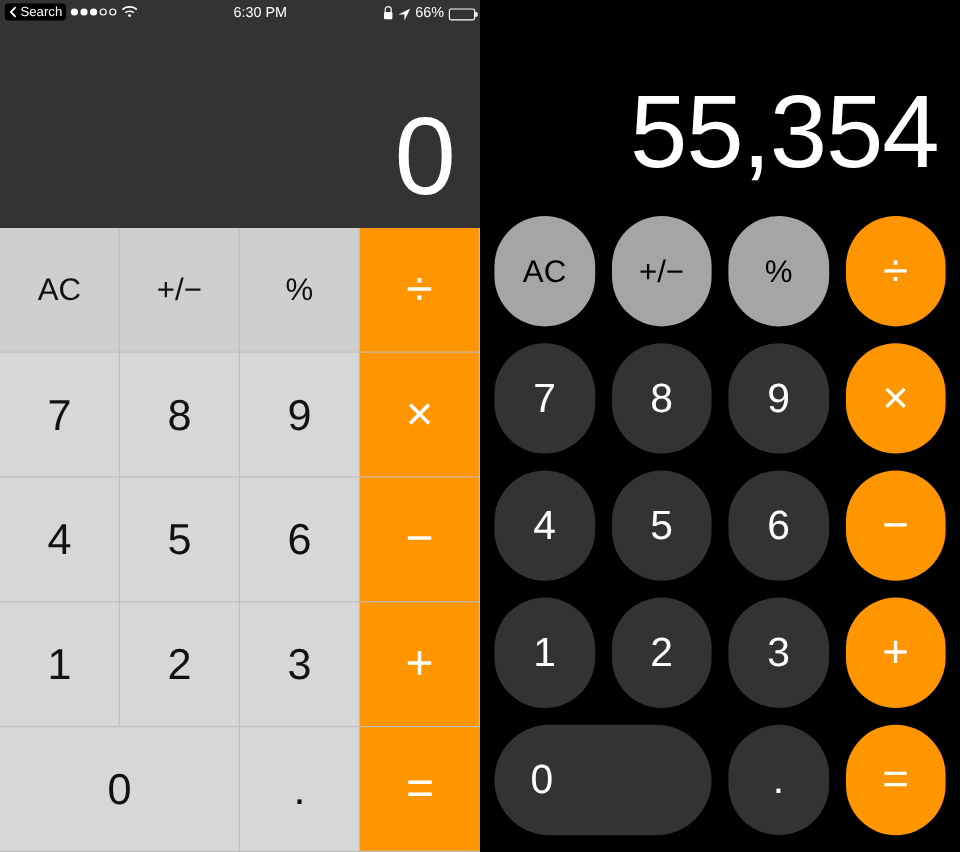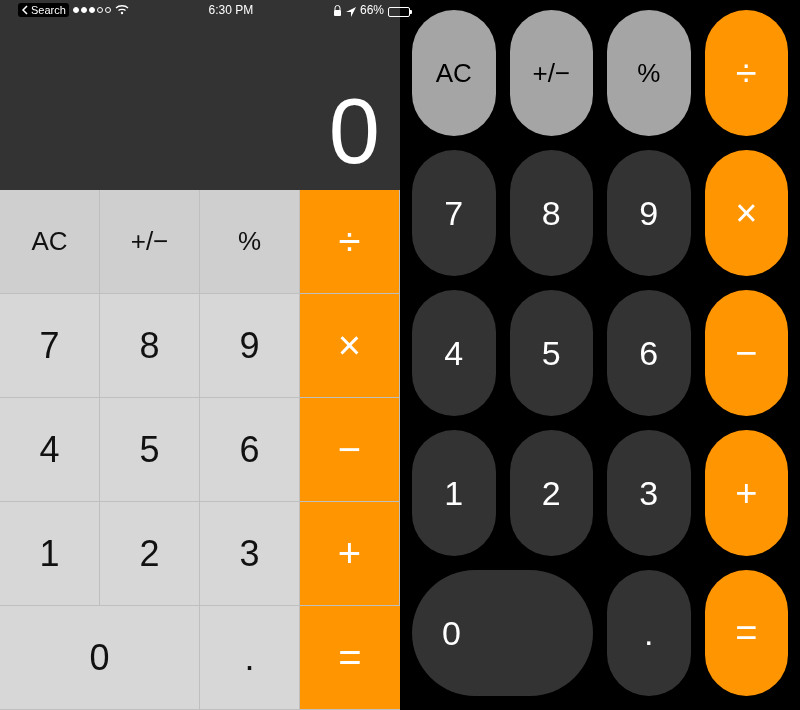--- a/index.html
+++ b/index.html
@@ -10,21 +10,20 @@
   .left {
     width: 400px; height: 710px;
     background: #333333;
     display: flex; flex-direction: column;
   }
   .status-bar {
     height: 20px; width: 100%;
     color: #fff; font-size: 12px;
     display: flex; align-items: center; justify-content: space-between;
     padding: 0 4px;
-    margin-left: 14px;
   }
   .status-left { display: flex; align-items: center; gap: 4px; }
   .back-chip { background: #000; border-radius: 3px; padding: 1px 3px; display: flex; align-items: center; gap: 2px; font-size: 11px; }
   .sig-dots { display: flex; gap: 2px; align-items: center; }
   .sig-dots span { width: 6px; height: 6px; border-radius: 50%; border: 1px solid #fff; }
   .sig-dots span.filled { background: #fff; }
   .wifi { display:inline-block; }
   .status-center { font-weight: 500; }
   .status-right { display: flex; align-items: flex-end; gap: 4px; }
   .battery { width: 22px; height: 10px; border: 1px solid #fff; border-radius: 2px; position: relative; }
@@ -156,20 +155,21 @@
     <div class="lbtn">3</div>
     <div class="lbtn op">+</div>
 
     <div class="lbtn zero">0</div>
     <div class="lbtn">.</div>
     <div class="lbtn op">=</div>
   </div>
 </div>
 
 <div class="right">
+  <div class="right-display">55,354</div>
 
   <div class="right-grid">
     <div class="rbtn func">AC</div>
     <div class="rbtn func">+/−</div>
     <div class="rbtn func">%</div>
     <div class="rbtn op">÷</div>
 
     <div class="rbtn">7</div>
     <div class="rbtn">8</div>
     <div class="rbtn">9</div>

